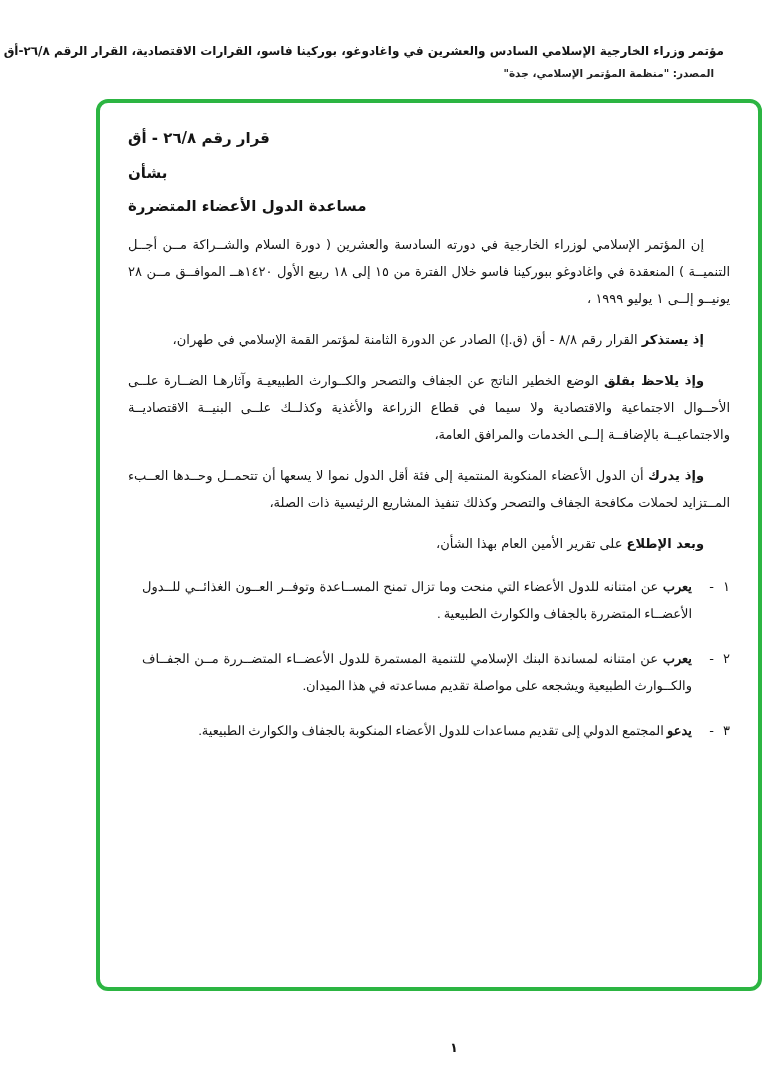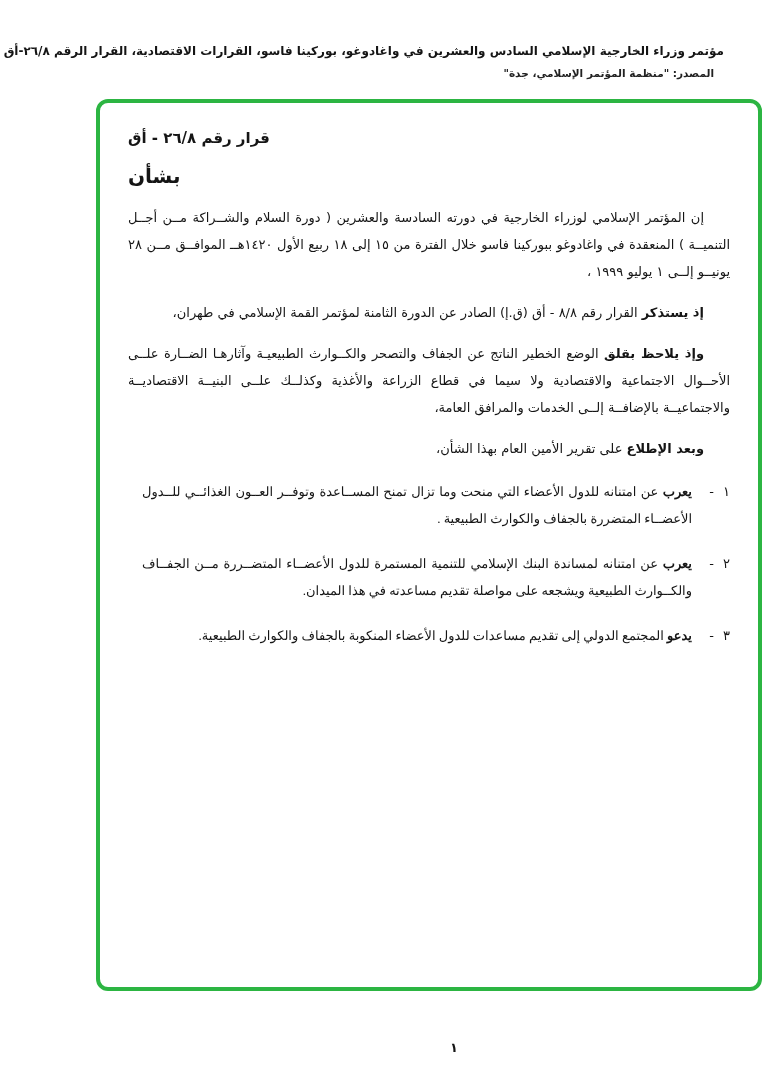--- a/index.html
+++ b/index.html
@@ -29,21 +29,21 @@
     width: 666px; height: 892px;
     margin: 20px auto 0 auto;
     border: 4px solid var(--accent, #2cb542);
     border-radius: 12px;
     padding: 26px 28px 20px 28px;
     overflow: hidden;
   }
 
   .title-block { text-align: left; }
   .t1 { font-size: 15px; font-weight: bold; margin-bottom: 17px; }
-  .t2 { font-size: 20px; font-weight: bold; margin-bottom: 15px; }
+  .t2 { font-size: 15px; font-weight: bold; margin-bottom: 15px; }
 
   .body-text { margin-top: 16px; }
   .para {
     font-size: 13px;
     line-height: 27px;
     text-align: justify;
     text-indent: 26px;
     margin-bottom: 14px;
   }
   .lead { font-weight: bold; }
@@ -77,26 +77,28 @@
   <div class="top-header">
     <div class="hline1">مؤتمر وزراء الخارجية الإسلامي السادس والعشرين في واغادوغو، بوركينا فاسو، القرارات الاقتصادية، القرار الرقم ٢٦/٨-أق</div>
     <div class="hline2">المصدر: "منظمة المؤتمر الإسلامي، جدة"</div>
   </div>
 
   <div class="green-box">
 
     <div class="title-block">
       <div class="t1">قرار رقم ٢٦/٨ - أق</div>
       <div class="t2">بشأن</div>
+      <div class="t2">مساعدة الدول الأعضاء المتضررة</div>
     </div>
 
     <div class="body-text">
       <p class="para"><span class="lead"></span><span>إن المؤتمر الإسلامي لوزراء الخارجية في دورته السادسة والعشرين ( دورة السلام والشــراكة مــن أجــل التنميــة ) المنعقدة في واغادوغو ببوركينا فاسو خلال الفترة من ١٥ إلى ١٨ ربيع الأول ١٤٢٠هــ الموافــق مــن ٢٨ يونيــو إلــى ١ يوليو ١٩٩٩ ،</span></p>
       <p class="para"><span class="lead">إذ يستذكر</span><span> القرار رقم ٨/٨ - أق (ق.إ) الصادر عن الدورة الثامنة لمؤتمر القمة الإسلامي في طهران،</span></p>
       <p class="para"><span class="lead">وإذ يلاحظ بقلق</span><span> الوضع الخطير الناتج عن الجفاف والتصحر والكــوارث الطبيعيـة وآثارهـا الضــارة علــى الأحــوال الاجتماعية والاقتصادية ولا سيما في قطاع الزراعة والأغذية وكذلــك علــى البنيــة الاقتصاديــة والاجتماعيــة بالإضافــة إلــى الخدمات والمرافق العامة،</span></p>
+      <p class="para"><span class="lead">وإذ يدرك</span><span> أن الدول الأعضاء المنكوبة المنتمية إلى فئة أقل الدول نموا لا يسعها أن تتحمــل وحــدها العــبء المــتزايد لحملات مكافحة الجفاف والتصحر وكذلك تنفيذ المشاريع الرئيسية ذات الصلة،</span></p>
       <p class="para"><span class="lead">وبعد الإطلاع</span><span> على تقرير الأمين العام بهذا الشأن،</span></p>
     </div>
 
     <div class="items">
 
       <div class="item">
         <span class="item-num">
           <span>١</span>
           <span>-</span>
         </span>

